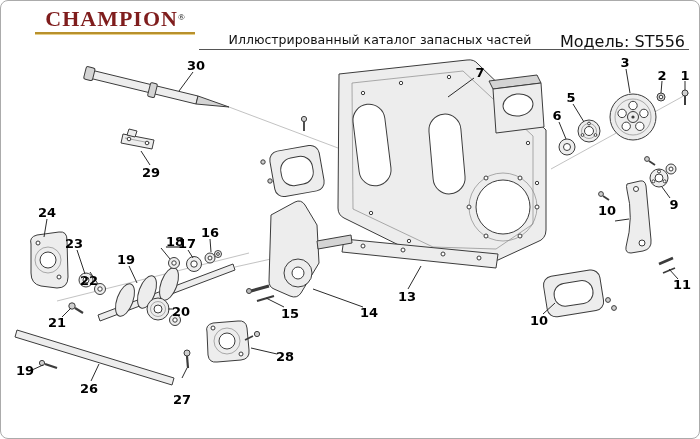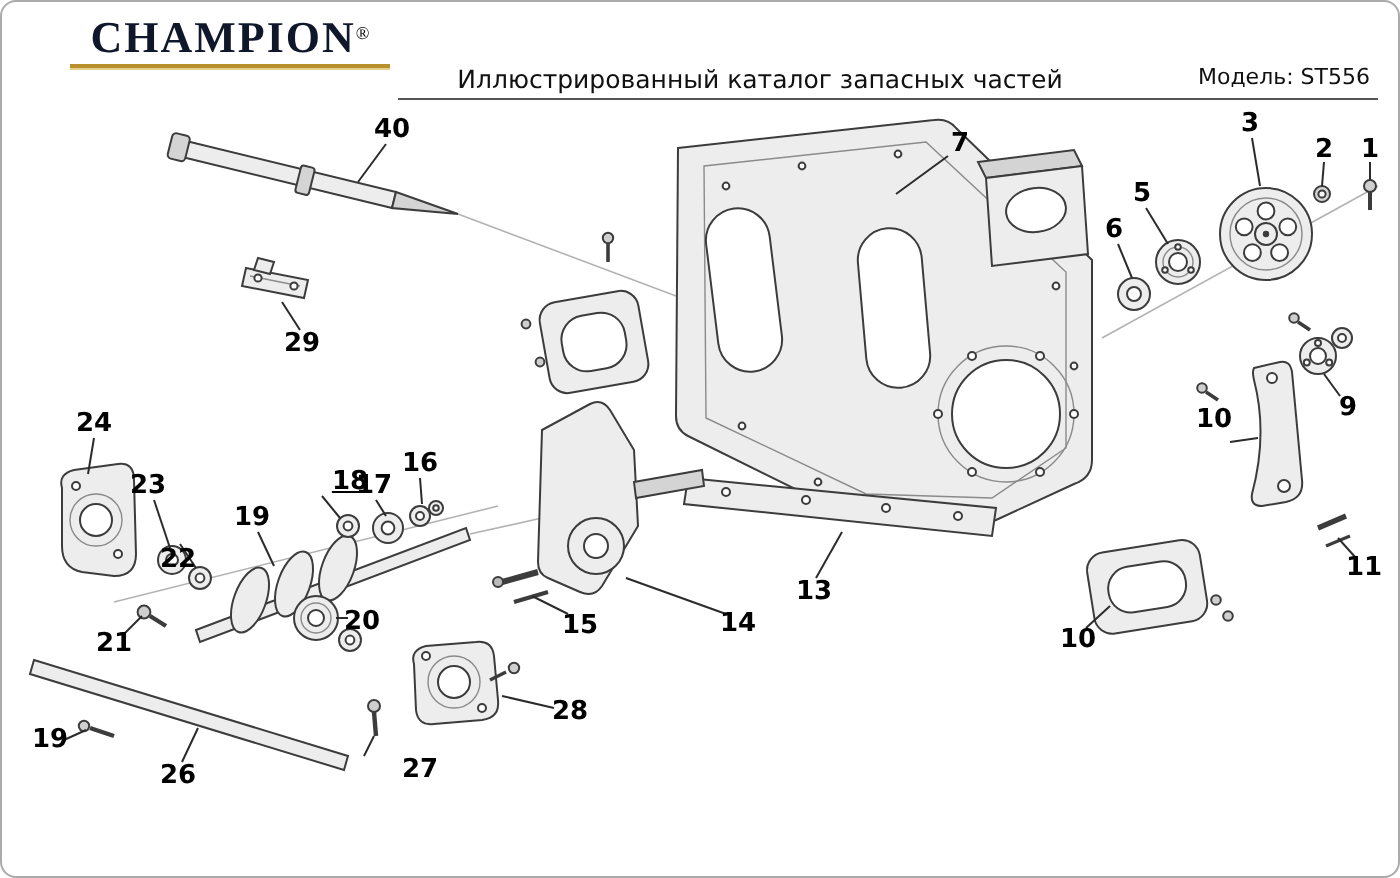--- a/index.html
+++ b/index.html
@@ -5,31 +5,31 @@
   html,body { margin:0; padding:0; background:#fff; }
   .page {
     position:relative; width:700px; height:439px; box-sizing:border-box;
     background:#fff; border:1px solid #ababab; border-radius:8px; overflow:hidden;
     font-family:"DejaVu Sans", sans-serif;
   }
   
   .brand { position:absolute; left:30px; top:5px; width:168px; text-align:center; }
   .brand-name {
     font-family:"Liberation Serif", serif; font-weight:bold; font-size:22px;
-    letter-spacing:1px; color:#0f172a;
+    letter-spacing:1px; color:#7f1d1d;
   }
   .brand-reg { font-size:9px; color:#000; vertical-align:super; font-family:"Liberation Serif", serif;}
   .brand-rule { height:2px; background:#b8902c; margin:0 4px 1px 4px; border-bottom:1px solid #e6cf8a; }
   .brand-tagline {
     font-family:"Liberation Serif", serif; font-style:italic; font-weight:bold;
     font-size:13px; color:#b8902c;
   }
   .page-title { position:absolute; left:200px; top:31px; width:358px; text-align:center;
     font-size:12.5px; color:#111; }
-  .model { position:absolute; right:14px; top:31px; font-size:11px; color:#111; }
+  .model { position:absolute; right:14px; top:31px; font-size:16px; color:#111; }
   .header-rule { position:absolute; left:198px; right:10px; top:48px; height:1px; background:#555; }
   
   .diagram-svg { position:absolute; left:0; top:0; }
   svg .part   { fill:#ededed; stroke:#3c3c3c; stroke-width:1; }
   svg .hole   { fill:#ffffff; stroke:#3c3c3c; stroke-width:1; }
   svg .dark   { fill:#d4d4d4; stroke:#3c3c3c; stroke-width:1; }
   svg .detail { fill:none; stroke:#8a8a8a; stroke-width:0.7; }
   svg .leader { stroke:#2b2b2b; stroke-width:1; }
   svg .axis   { stroke:#b3b3b3; stroke-width:0.8; }
   
@@ -328,18 +328,18 @@
       <span class="callout" style="left: 186px; top: 242px;">17</span>
       <span class="callout" style="left: 174px; top: 240px; text-decoration: underline;">18</span>
       <span class="callout" style="left: 125px; top: 258px;">19</span>
       <span class="callout" style="left: 180px; top: 310px;">20</span>
       <span class="callout" style="left: 56px; top: 321px;">21</span>
       <span class="callout" style="left: 88px; top: 279px;">22</span>
       <span class="callout" style="left: 73px; top: 242px;">23</span>
       <span class="callout" style="left: 46px; top: 211px;">24</span>
       <span class="callout" style="left: 24px; top: 369px;">19</span>
       <span class="callout" style="left: 88px; top: 387px;">26</span>
-      <span class="callout" style="left: 181px; top: 384px; margin-left: 28px;">27</span>
+      <span class="callout" style="left: 181px; top: 398px;">27</span>
       <span class="callout" style="left: 284px; top: 355px;">28</span>
       <span class="callout" style="left: 150px; top: 171px;">29</span>
-      <span class="callout" style="left: 195px; top: 64px;">40</span>
+      <span class="callout" style="left: 195px; top: 64px;">30</span>
     </div>
 </div>
 
 </body></html>

